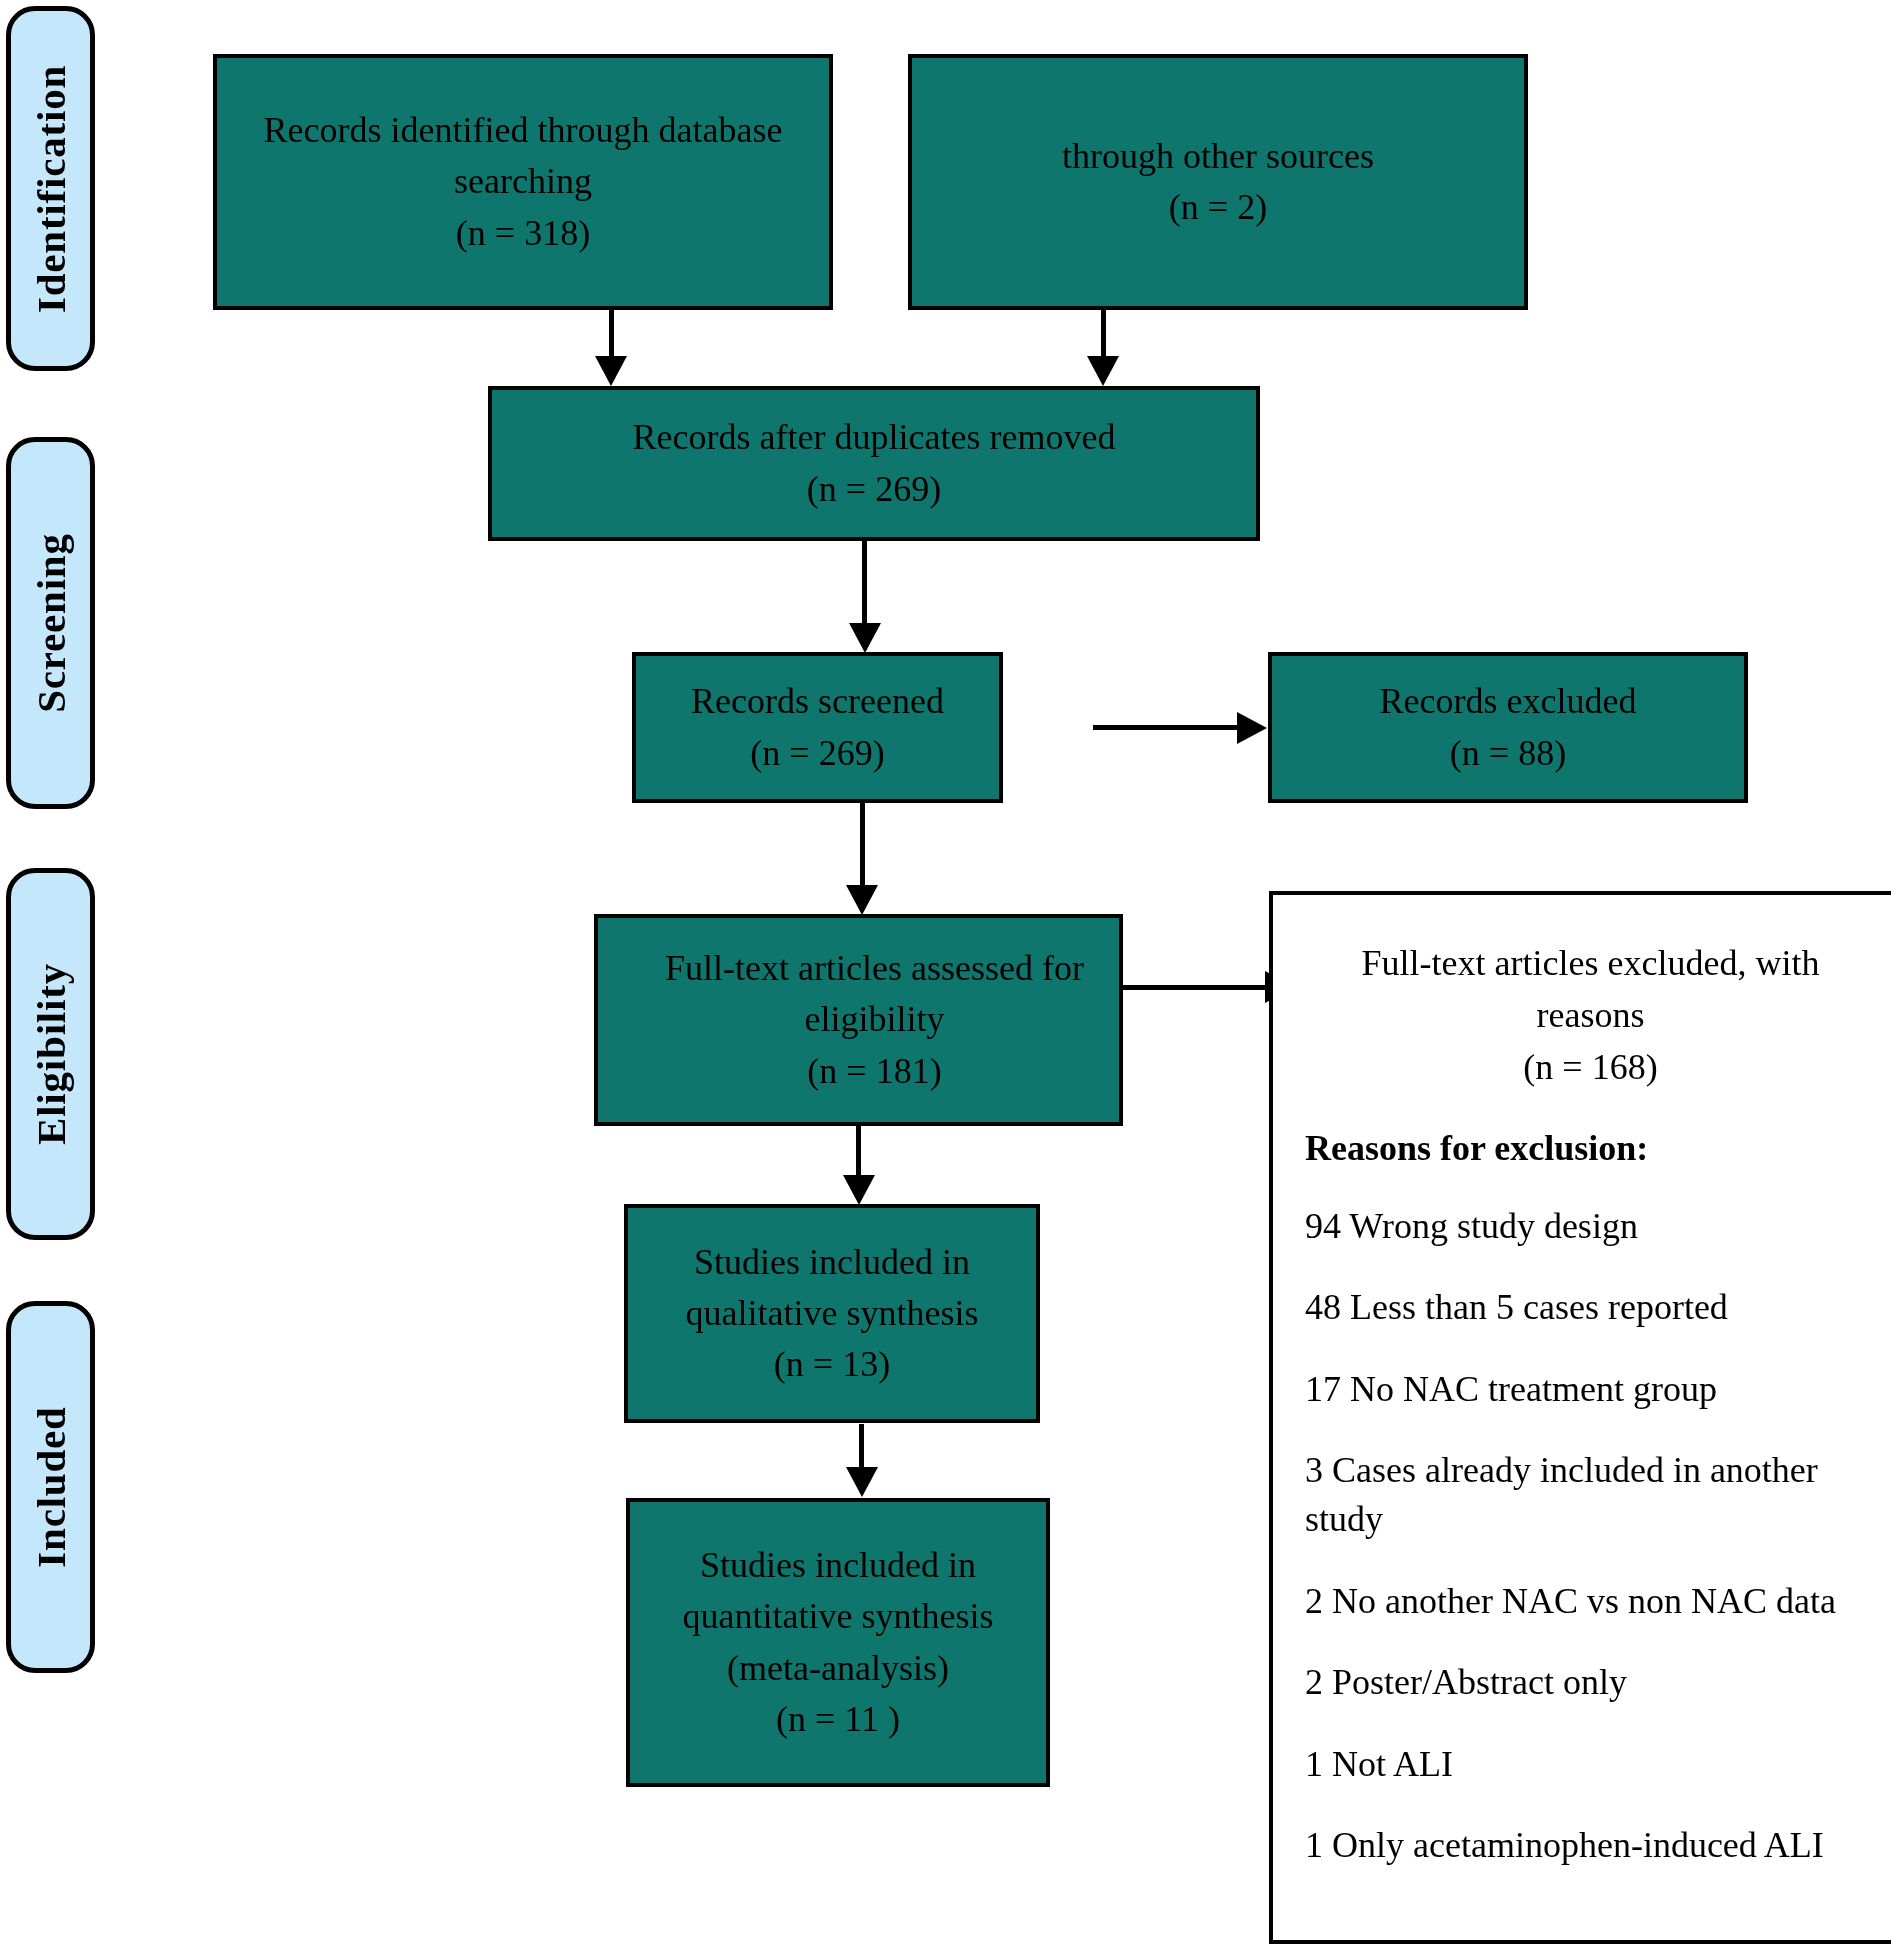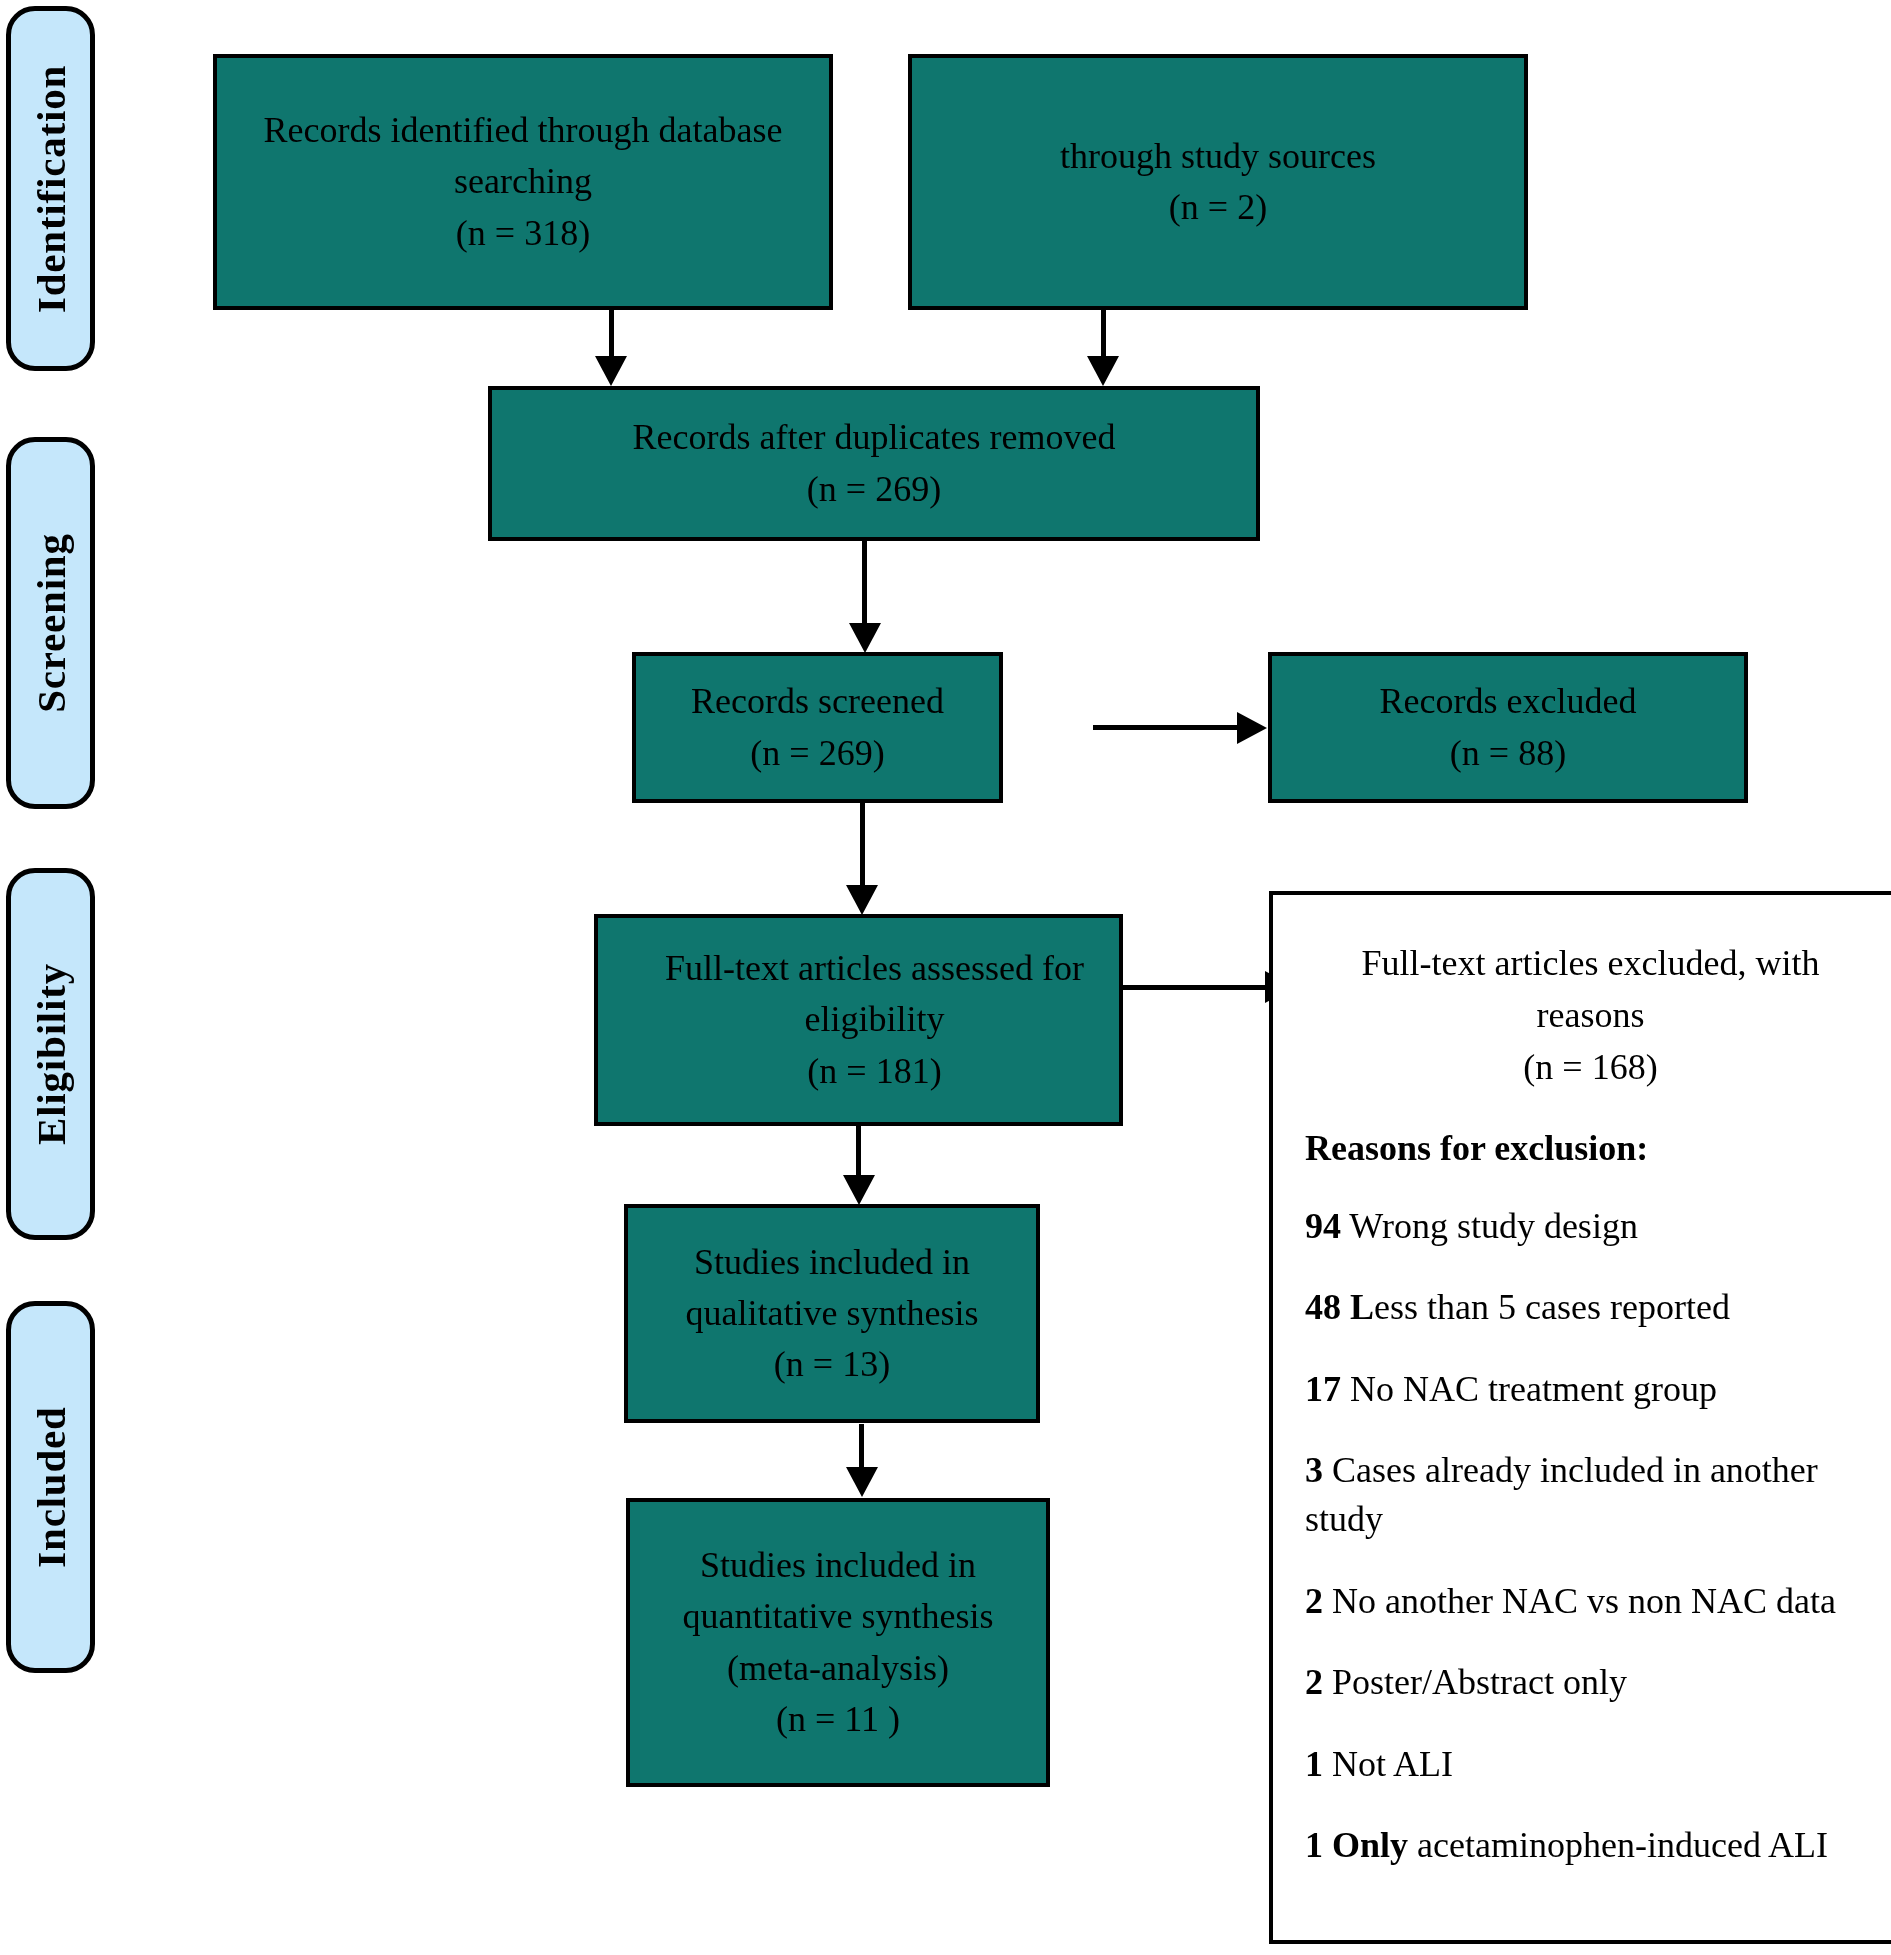--- a/index.html
+++ b/index.html
@@ -76,21 +76,21 @@
     font-weight: bold;
     padding: 0 32px;
     margin-top: 33px;
   }
   .panel .reason {
     font-size: 36px;
     line-height: 1.35;
     padding: 0 32px;
     margin-top: 33px;
   }
-  .panel .reason b { font-weight: bold; }
+  .panel .reason b { font-weight: normal; }
 
   
   .vline {
     position: absolute;
     width: 4.5px;
     background: #000000;
   }
   .hline {
     position: absolute;
     height: 4.5px;
@@ -132,21 +132,21 @@
     <span class="stage-text">Included</span>
   </div>
 
   <div class="node" style="left:213px; top:54px; width:620px; height:256px;">
     <span class="line">Records identified through database</span>
     <span class="line">searching</span>
     <span class="line">(n = 318)</span>
   </div>
 
   <div class="node" style="left:908px; top:54px; width:620px; height:256px;">
-    <span class="line">through study sources</span>
+    <span class="line">through other sources</span>
     <span class="line">(n = 2)</span>
   </div>
 
   <div class="vline" style="left:609px; top:310px; height:47px;"></div>
   <div class="arrow-down" style="left:595px; top:356px;"></div>
 
   <div class="vline" style="left:1101px; top:310px; height:47px;"></div>
   <div class="arrow-down" style="left:1087px; top:356px;"></div>
 
   <div class="node" style="left:488px; top:386px; width:772px; height:155px;">

